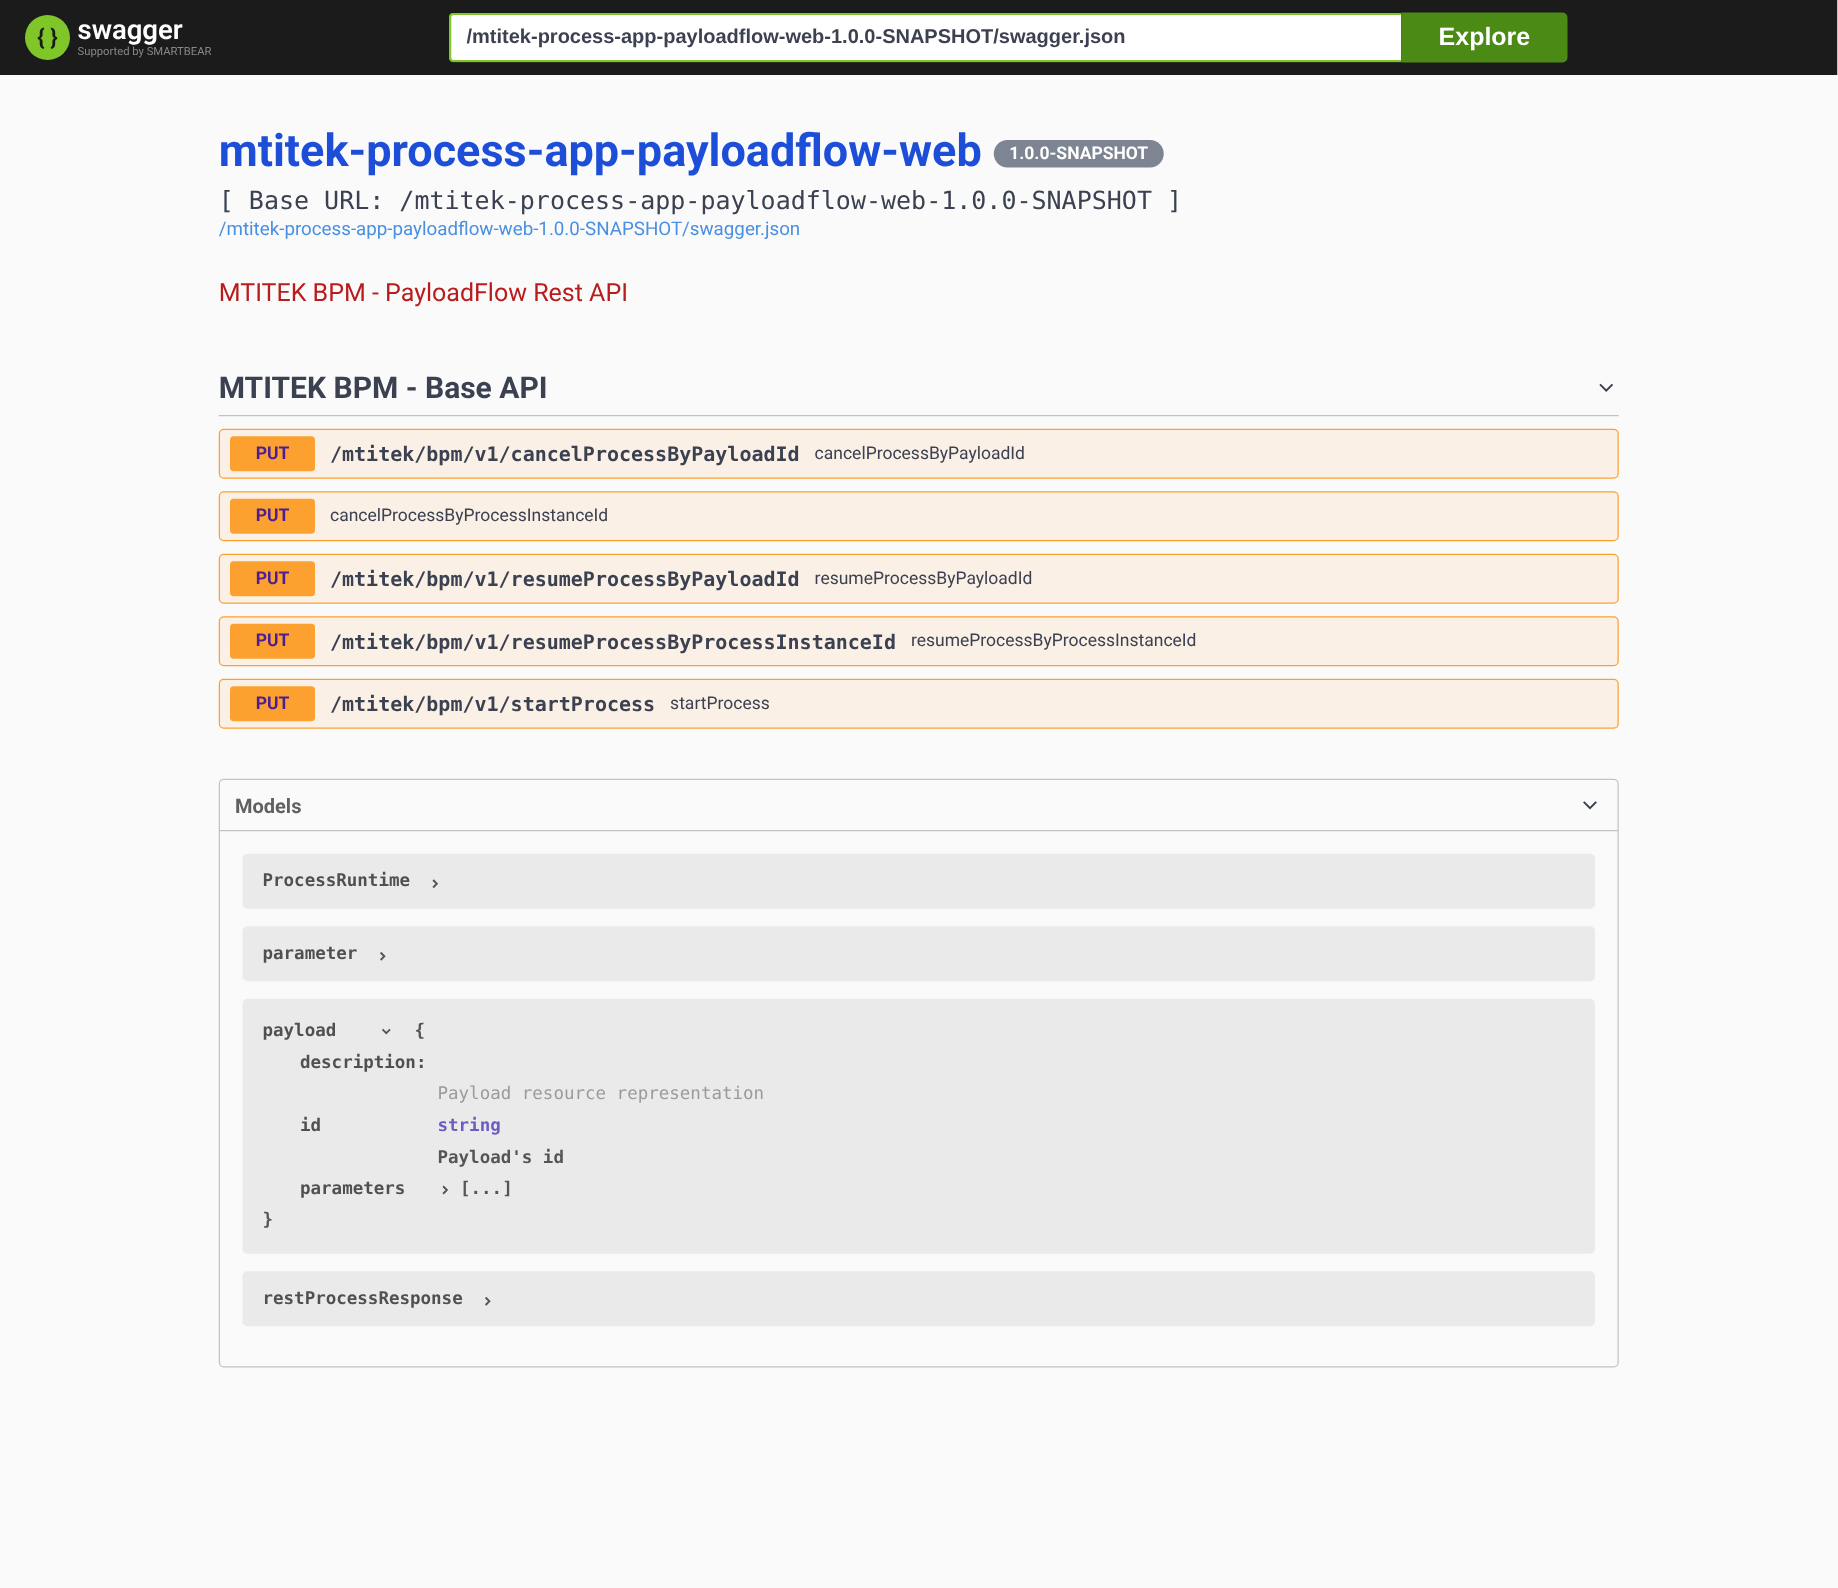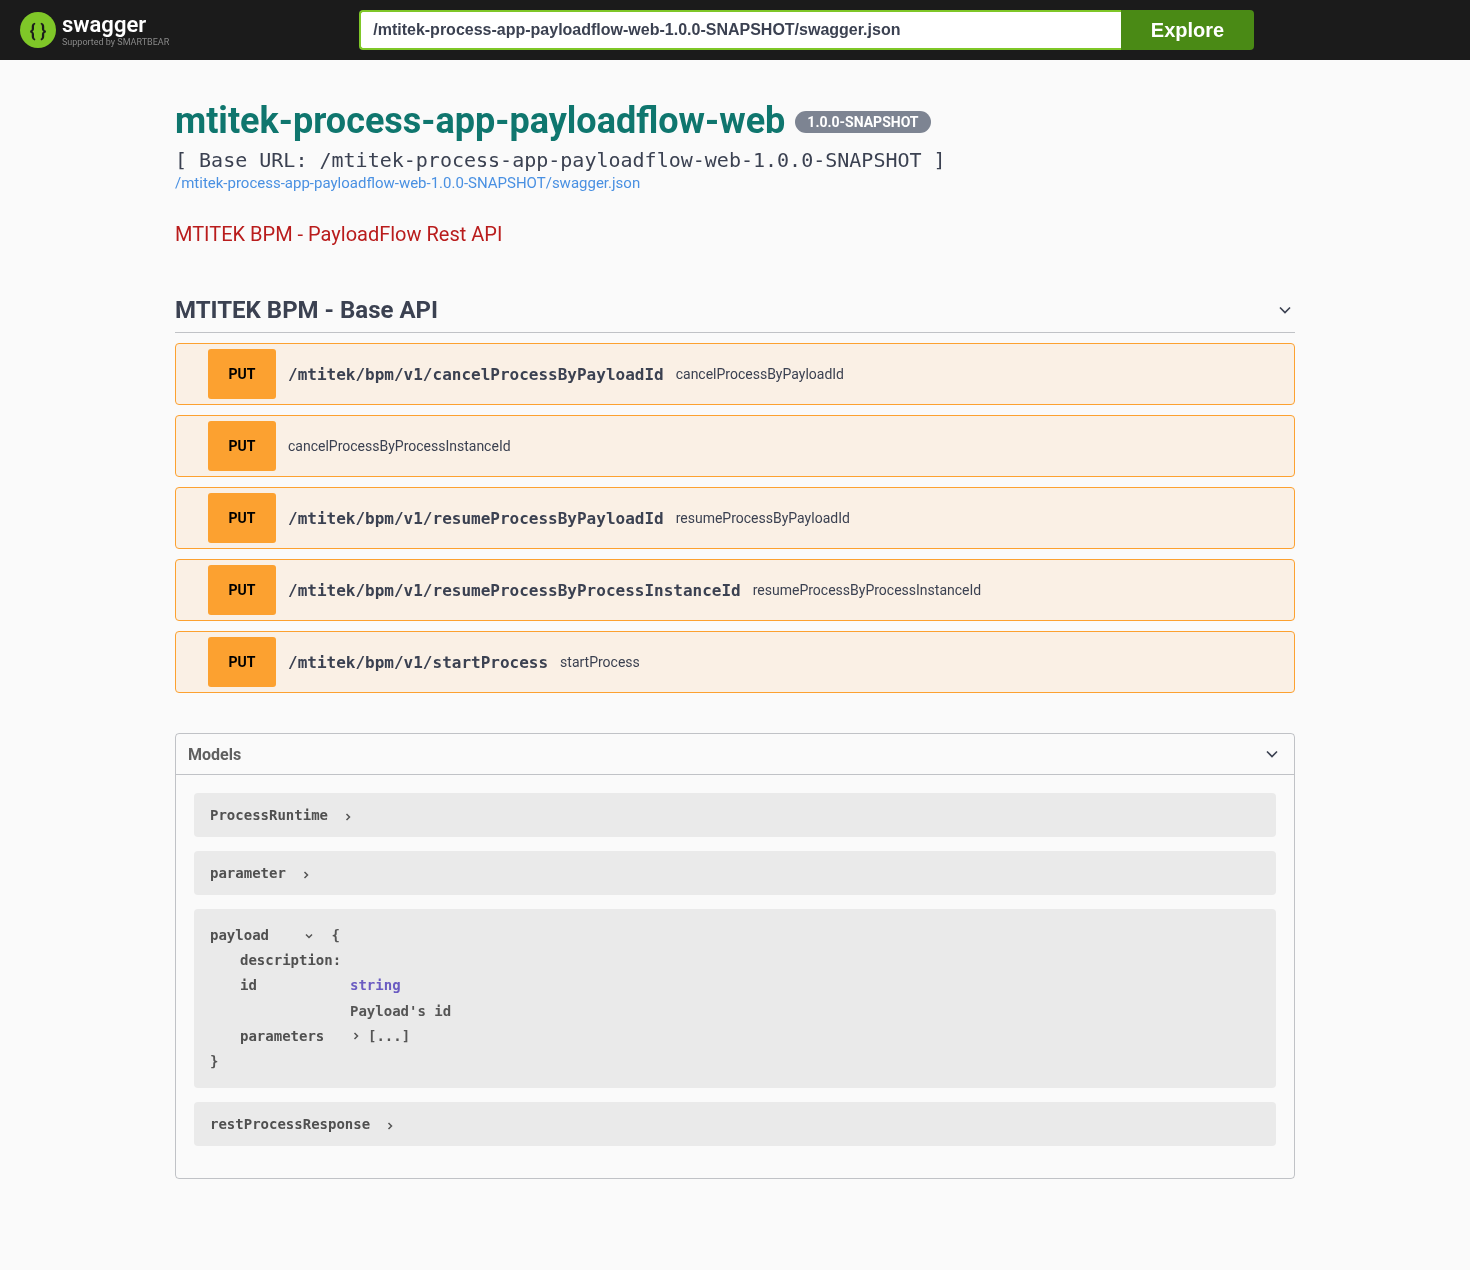--- a/index.html
+++ b/index.html
@@ -7,33 +7,33 @@
 .topbar { background: #1b1b1b; height: 60px; display: flex; align-items: center; padding: 0 20px; }
 .logo { display: flex; align-items: center; gap: 6px; margin-right: 190px; }
 .logo-icon { width: 36px; height: 36px; background: #7fc728; border-radius: 50%; display: flex; align-items: center; justify-content: center; color: #1b1b1b; font-weight: bold; font-size: 18px; }
 .logo-text { color: #fff; font-size: 22px; font-weight: 600; line-height: 1; }
 .logo-sub { color: #888; font-size: 9px; margin-top: 1px; }
 .search-wrap { display: flex; flex: 0 0 895px; }
 .search-input { flex: 1; height: 40px; border: 2px solid #7fc728; border-right: none; border-radius: 4px 0 0 4px; padding: 0 12px; font-size: 16px; font-weight: 600; color: #3b4151; outline: none; }
 .explore-btn { background: #4a8a15; color: #fff; border: none; padding: 0 30px; height: 40px; border-radius: 0 4px 4px 0; font-size: 20px; font-weight: 700; cursor: pointer; }
 .container { max-width: 1160px; margin: 0 auto; padding: 40px 20px 20px; }
 .api-title { display: flex; align-items: baseline; gap: 10px; }
-.api-title h1 { font-size: 36px; font-weight: 700; color: #0f766e; }
+.api-title h1 { font-size: 36px; font-weight: 700; color: #1d4ed8; }
 .version-badge { background: #7d8492; color: #fff; padding: 3px 12px; border-radius: 14px; font-size: 14px; font-weight: 700; position: relative; top: -6px; }
 .base-url { font-family: ui-monospace, Menlo, monospace; font-size: 20px; color: #3b4151; margin-top: 6px; }
 .swagger-link { color: #4990e2; font-size: 15px; display: block; margin-top: 2px; text-decoration: none; }
 .api-desc { margin-top: 30px; font-size: 20px; color: #b91c1c; }
 .tag-section { margin-top: 50px; }
 .tag-header { display: flex; justify-content: space-between; align-items: center; border-bottom: 1px solid rgba(59,65,81,.3); padding-bottom: 8px; cursor: pointer; }
 .tag-header h2 { font-size: 24px; font-weight: 700; color: #3b4151; }
 .chevron { width: 20px; height: 20px; }
 .op-list { margin-top: 10px; }
 .opblock { border: 1px solid #fca130; background: rgba(252,161,48,.1); border-radius: 4px; margin-bottom: 10px; }
 .opblock-summary { display: flex; align-items: center; padding: 5px 8px; gap: 12px; cursor: pointer; }
-.method-badge { background: #fca130; color: #000000; font-weight: 700; font-size: 14px; padding: 17px 0; width: 68px; text-align: center; border-radius: 3px; margin-left: 24px; }
+.method-badge { background: #fca130; color: #4c1d95; font-weight: 700; font-size: 14px; padding: 6px 0; width: 68px; text-align: center; border-radius: 3px; }
 .op-path { font-family: ui-monospace, Menlo, monospace; font-size: 16px; font-weight: 700; color: #3b4151; }
 .op-desc { font-size: 14px; color: #3b4151; }
 .models-section { margin-top: 40px; border: 1px solid rgba(59,65,81,.3); border-radius: 4px; }
 .models-header { display: flex; justify-content: space-between; align-items: center; padding: 10px 12px; border-bottom: 1px solid rgba(59,65,81,.3); cursor: pointer; }
 .models-header h3 { font-size: 16px; font-weight: 700; color: #606060; }
 .models-body { padding: 18px; }
 .model-item { background: #eaeaea; border-radius: 4px; padding: 14px 16px; margin-bottom: 14px; font-family: ui-monospace, Menlo, monospace; font-size: 14px; color: #555; }
 .model-item.collapsed { display: flex; align-items: flex-end; gap: 14px; cursor: pointer; }
 .model-name { font-weight: 700; color: #505050; }
 .model-expanded { line-height: 1.8; }
@@ -149,20 +149,21 @@
           <svg class="small-chevron" viewBox="0 0 24 24" fill="none" stroke="#555" stroke-width="3" style="vertical-align:middle">
               <polyline points="6 9 12 15 18 9"></polyline>
             </svg>
           &nbsp;<span class="brace">{</span>
         </div>
         <div class="model-row">
           <div class="model-key">description:</div>
         </div>
         <div class="model-row">
           <div class="model-key"></div>
+          <div class="model-val">Payload resource representation</div>
         </div>
         <div class="model-row">
           <div class="model-key">id</div>
           <div class="model-val"><span class="type-string">string</span></div>
         </div>
         <div class="model-row">
           <div class="model-key"></div>
           <div class="model-val"><span class="model-note">Payload's id</span></div>
         </div>
         <div class="model-row">

